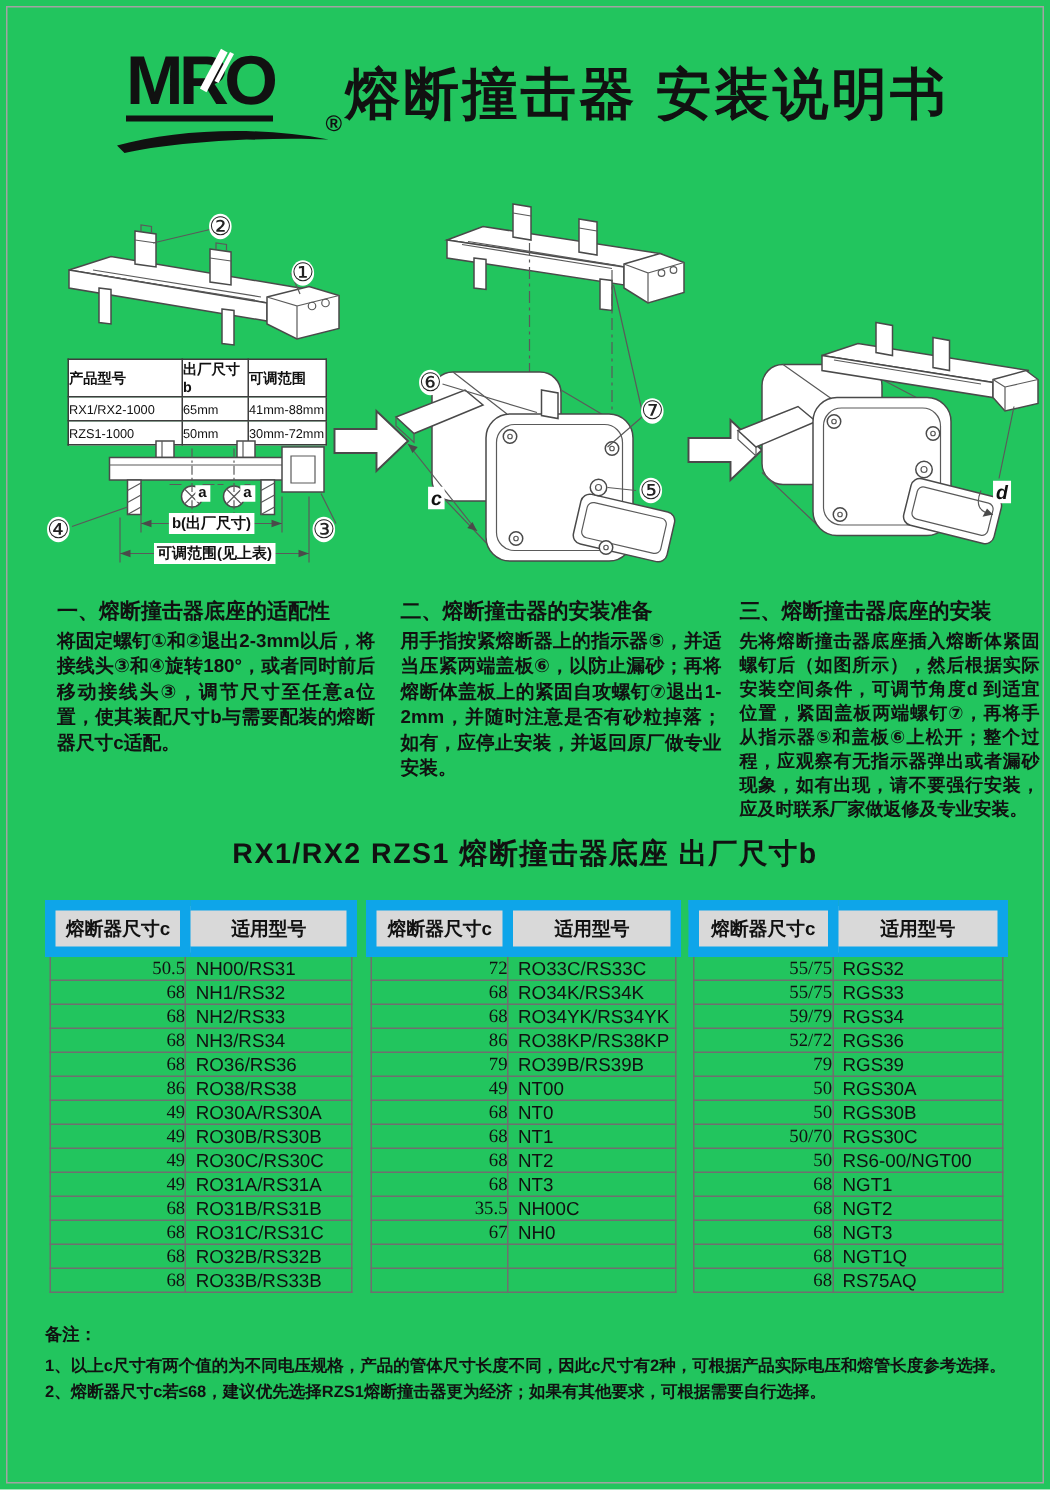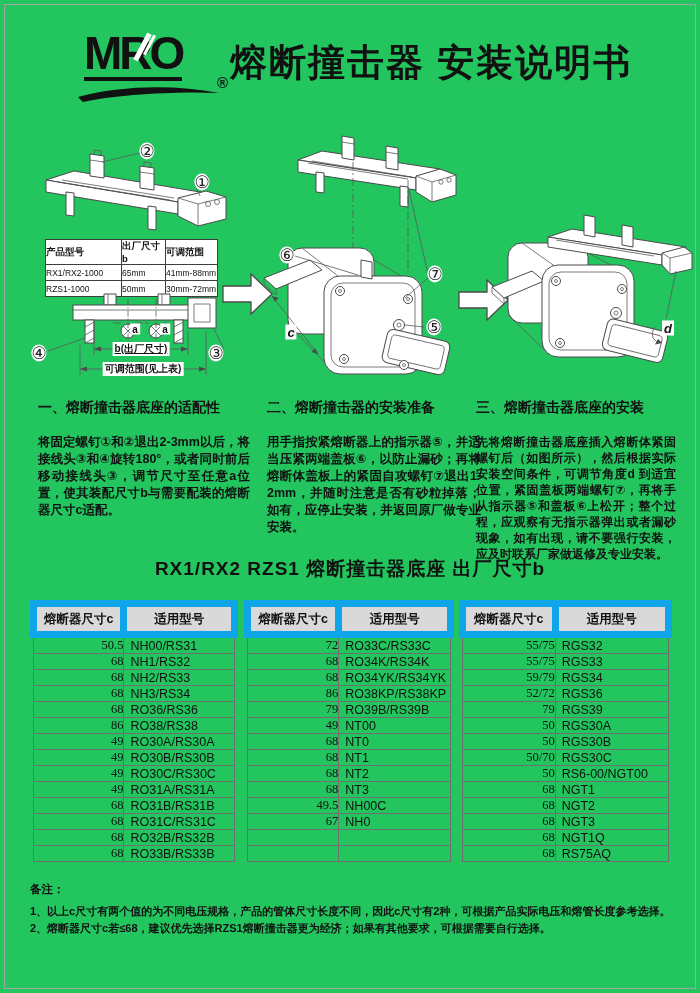--- a/index.html
+++ b/index.html
@@ -37,25 +37,25 @@
                 table-layout:fixed; }
   .spec-table th, .spec-table td { border:1px solid #3d3d3d; text-align:left; background:#fff; }
   .spec-table th { font-size:9.5px; height:17px; font-weight:bold; }
   .spec-table td { font-size:8.5px; height:16px; }
   .spec-table col:nth-child(1){ width:76px; } .spec-table col:nth-child(2){ width:44px; }
   .spec-table col:nth-child(3){ width:52px; }
 
   
   .sections { position:absolute; left:0; top:399px; width:700px; }
   .section { position:absolute; top:0; }
-  .section-title { font-size:14px; font-weight:bold; margin-bottom:17px; white-space:nowrap;font-family:Liberation Serif, serif; }
+  .section-title { font-size:14px; font-weight:bold; margin-bottom:2px; white-space:nowrap;font-family:Liberation Serif, serif; }
   .section-body { font-size:12.5px; font-weight:bold; line-height:17px; text-align:justify; }
   .sec1 { left:38px; width:212px; }
   .sec2 { left:267px; width:214px; }
-  .sec3 { left:476px; width:200px; }
+  .sec3 { left:493px; width:200px; }
   .sec3 .section-body { font-size:12px; line-height:16px; }
 
   
   .main-title { position:absolute; left:0; top:556px; width:700px; text-align:center;
                 font-size:19px; font-weight:bold; letter-spacing:1px; }
   .fuse-table { position:absolute; top:600px; border-collapse:collapse; table-layout:fixed; }
   .fuse-table th { background:var(--header-bg); border:7px solid #0ea5e9; font-size:12.5px;
                    font-weight:bold; height:31px; }
   .fuse-table td { border:1px solid #6f6f6f; height:16px; font-size:12.5px; padding:0;
                    overflow:hidden; white-space:nowrap; }
@@ -172,21 +172,21 @@
       <path d="M66,56 l7,-2.5 v5 Z M160,56 l-7,-2.5 v5 Z" fill="#4a4a4a"></path>
 
       <path class="lineart-thin" d="M52,52 V82 M178,38 V82"></path>
       <path class="lineart-thin" d="M52,76 H178"></path>
       <path d="M52,76 l7,-2.5 v5 Z M178,76 l-7,-2.5 v5 Z" fill="#4a4a4a"></path>
 
       <path class="lineart-thin" d="M57,45 L20,58 M186,36 L196,56"></path>
     </svg>
     <span class="dim" style="left:107px; top:36px;">a</span>
     <span class="dim" style="left:137px; top:36px;">a</span>
-    <span class="dim" style="left:113px; top:56px;text-decoration:underline;">b(出厂尺寸)</span>
+    <span class="dim" style="left:113px; top:56px;">b(出厂尺寸)</span>
     <span class="dim" style="left:115px; top:76px;">可调范围(见上表)</span>
     <span class="callout" style="left:11px; top:60px;">④</span>
     <span class="callout" style="left:188px; top:60px;">③</span>
   </div>
 
   <div class="fig" style="left:221px; top:270px;">
     <svg width="54" height="48" viewBox="0 0 54 48">
       <polygon points="2,16 30,16 30,4 51,24 30,44 30,32 2,32" fill="#fff" stroke="#4a4a4a" stroke-width="1.3"></polygon>
     </svg>
   </div>
@@ -431,21 +431,21 @@
         </tr>
         <tr>
           <td>68</td>
           <td>NT2</td>
         </tr>
         <tr>
           <td>68</td>
           <td>NT3</td>
         </tr>
         <tr>
-          <td>49.5</td>
+          <td>35.5</td>
           <td>NH00C</td>
         </tr>
         <tr>
           <td>67</td>
           <td>NH0</td>
         </tr>
         <tr>
           <td></td>
           <td></td>
         </tr>

